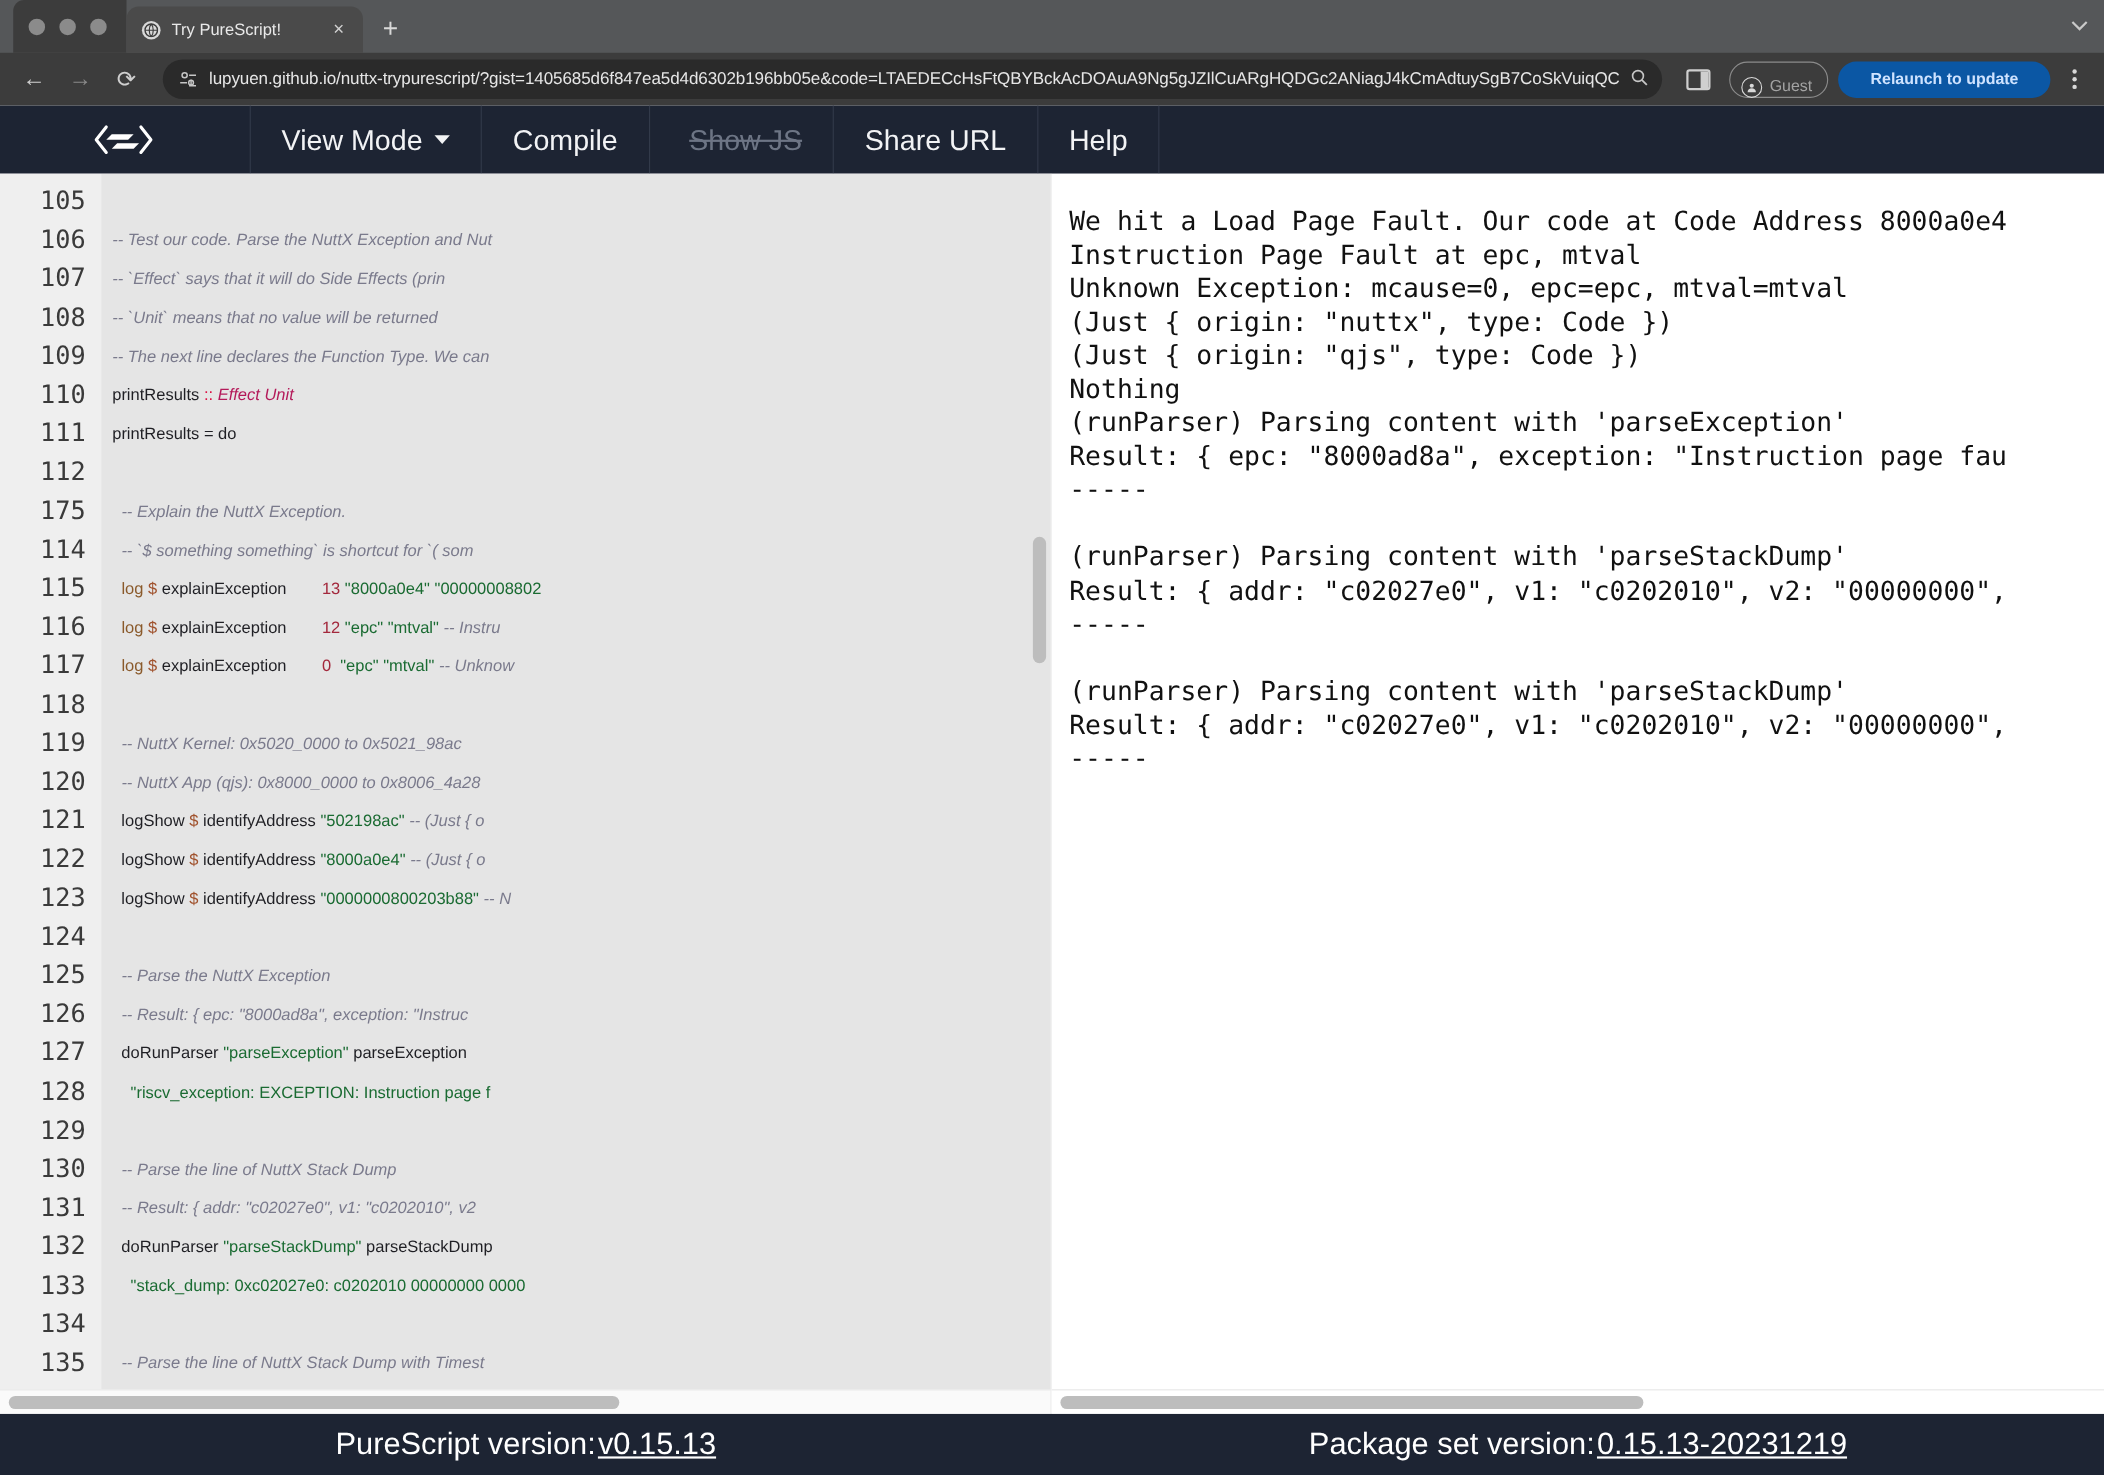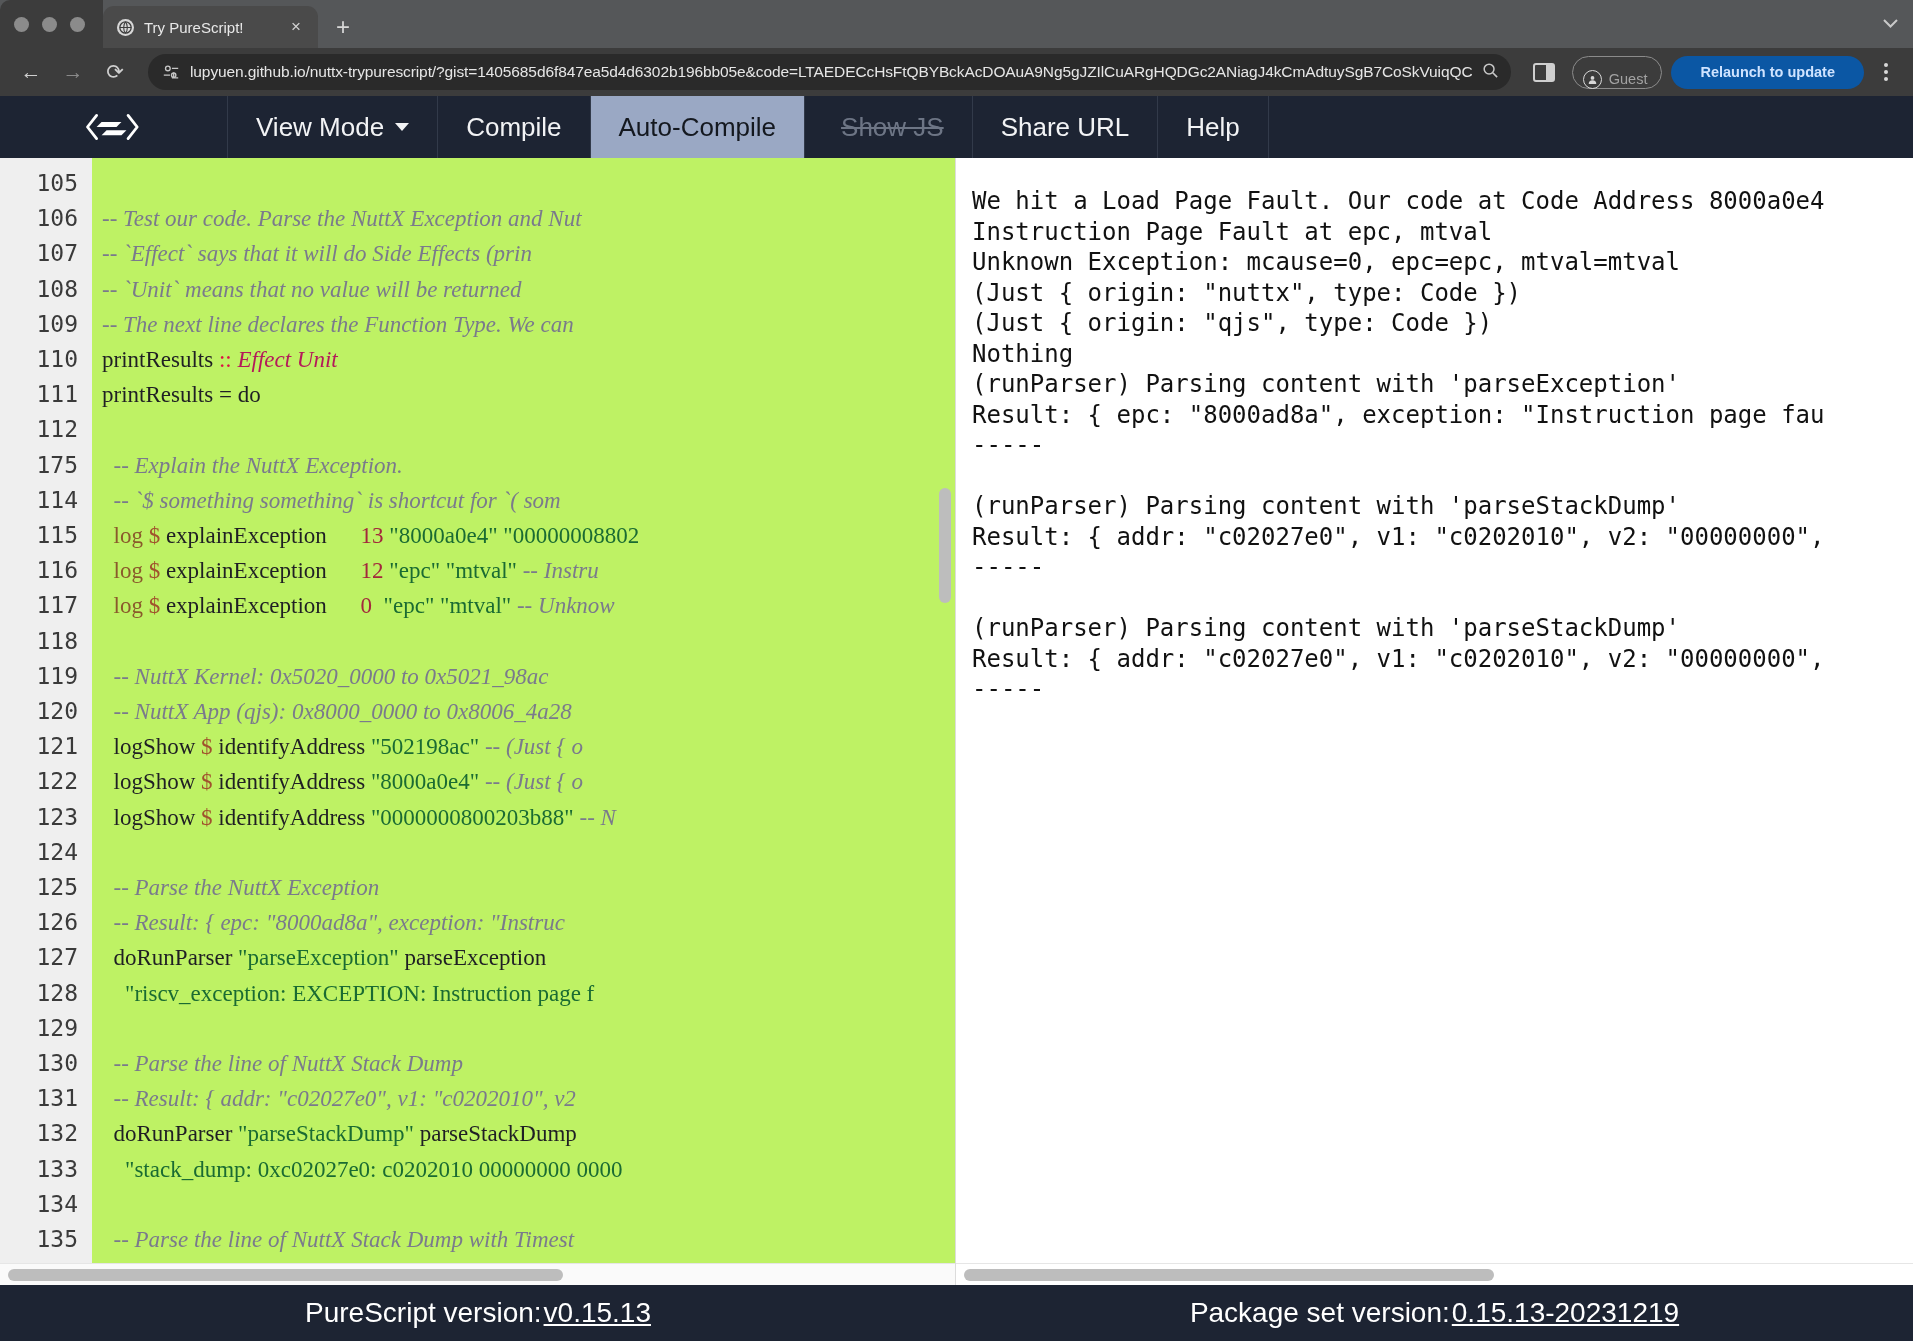--- a/index.html
+++ b/index.html
@@ -17,21 +17,21 @@
     height: 1341px;
     display: flex;
     flex-direction: column;
     background: #3c3c3c;
   }
   .tabstrip {
     height: 48px;
     background: #555759;
     display: flex;
     align-items: flex-end;
-    padding-left: 0;
+    padding-left: 12px;
     position: relative;
     flex: 0 0 48px;
   }
   .traffic {
     display: flex;
     align-items: center;
     gap: 13px;
     height: 48px;
     padding: 0 18px 0 14px;
     background: #3c3c3c;
@@ -240,25 +240,25 @@
     line-height: 35.2px;
     text-align: right;
     padding: 8px 14px 0 0;
     user-select: none;
   }
   .code-area {
     flex: 1;
     min-width: 0;
     overflow: hidden;
     padding: 8px 0 0 10px;
-    font-family: Liberation Serif, serif;
-    font-size: 23px;
+    font-family: Liberation Sans, sans-serif;
+    font-size: 15px;
     line-height: 35.2px;
     white-space: pre;
-    background: #bef264;
+    background: #e5e5e5;
     position: relative;
   }
   .code-line { white-space: pre; }
   .cm { color: #7a7a8c; font-style: italic; }
   .kw { color: #8a5a2b; }
   .op { color: #a0522d; }
   .str { color: #1a6b32; }
   .num { color: #a3283c; margin-left: 28px; }
   .typ { color: #b41a5a; font-style: italic; }
   .pn { color: #d14; }
@@ -409,21 +409,20 @@
           <path d="M52 6 L63 20 L52 34" fill="none" stroke="#ffffff" stroke-width="3.4" stroke-linecap="round" stroke-linejoin="round"></path>
           <path d="M20 14 L44 14 L38 20 L14 20 Z" fill="#ffffff"></path>
           <path d="M26 24 L50 24 L44 30 L20 30 Z" fill="#ffffff"></path>
         </svg>
       </div>
       <div class="menu-item">
         <span>View Mode</span>
         <span class="caret"></span>
       </div>
       <div class="menu-item">Compile</div>
-      <div class="menu-item active">Auto-Compile</div>
       <div class="menu-item disabled">Show JS</div>
       <div class="menu-item">Share URL</div>
       <div class="menu-item">Help</div>
     </div>
 
     <div class="panes">
 
       <div class="pane-editor">
         <div class="editor-body">
           <div class="gutter" id="gutter">

